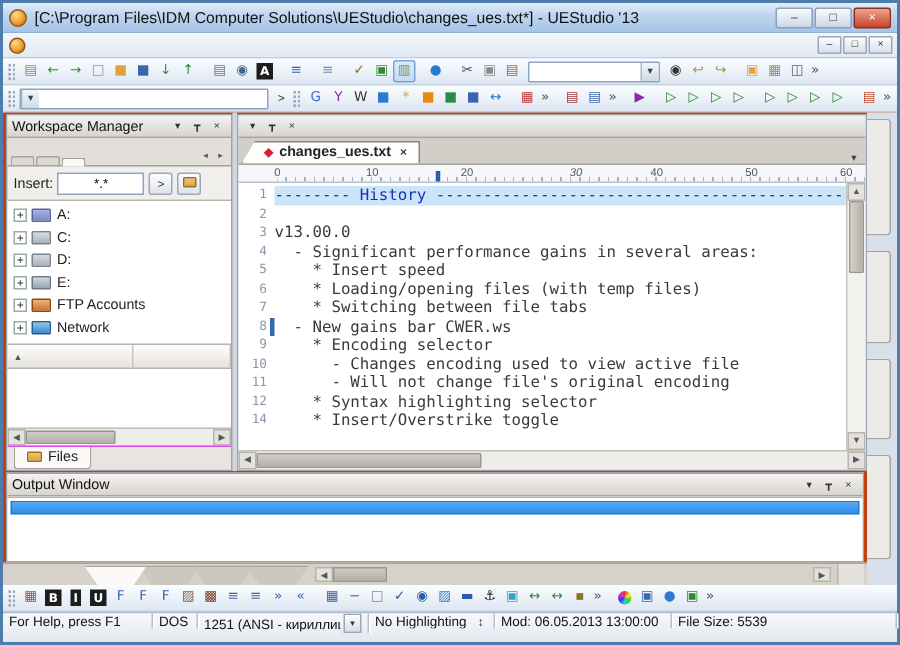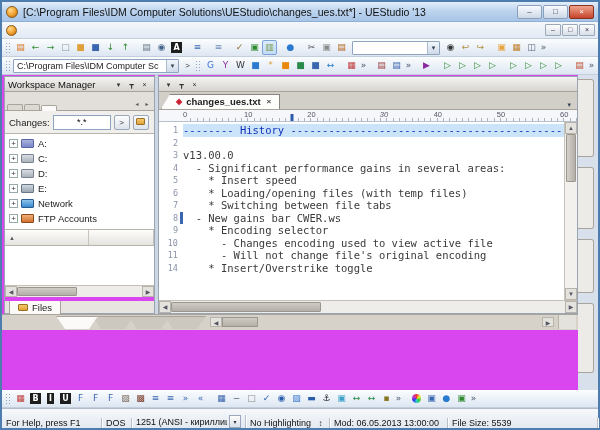--- a/index.html
+++ b/index.html
@@ -43,21 +43,21 @@
     background:conic-gradient(#e33,#ee3,#3c3,#3cc,#33e,#c3c,#e33)}
   .combo{height:14px;background:#fff;border:1px solid #8ea4c0;display:flex;align-items:center;border-radius:1px}
   .combo .cval{flex:1;font-size:9px;padding:0 3px;color:#222;white-space:nowrap;overflow:hidden}
   .combo .cbtn{width:12px;height:12px;margin:0;text-align:center;font-size:7px;line-height:12px;color:#345;
     background:linear-gradient(#f2f6fb,#cfdae8);border-left:1px solid #aab8cc}
   .find-combo{width:88px;margin:0 3px}
   .addr-combo{width:168px;margin-right:2px}
   .gobtn{width:13px;height:13px;border:1px solid transparent;border-radius:2px;font-size:8px;line-height:12px;text-align:center;color:#333}
 
   
-  .content-row{flex:0 0 315px;height:315px;display:flex;background:#d946ef}
+  .content-row{flex:0 0 315px;height:315px;display:flex;background:#c2410c}
   .left-col{flex:1;display:flex;flex-direction:column;min-width:0}
   .main-row{flex:0 0 239px;height:239px;display:flex;min-width:0}
 
   
   .phead{height:15px;flex:0 0 15px;display:flex;align-items:center;padding:0 3px;font-size:9.5px;color:#111;
     background:linear-gradient(#f4f3f1,#d7d4d0);border-bottom:1px solid #a8a49c}
   .phead .ptitle{flex:1;white-space:nowrap;overflow:hidden}
   .pbtn{width:13px;height:12px;text-align:center;font-size:7px;line-height:11px;color:#333;border:1px solid transparent}
 
   
@@ -90,21 +90,21 @@
     border-bottom:1px solid #b8b4ac;font-size:9px;color:#333}
   .lcol{padding:0 4px;height:100%;line-height:15px;border-right:1px solid #c8c4bc;white-space:nowrap;overflow:hidden}
   .lcol.name{flex:0 0 84px}
   .lcol.name::before{content:"▲ ";font-size:6px;color:#555}
   .lcol.date{flex:1}
   .flist{flex:1;background:#fff}
   .hscroll{height:12px;flex:0 0 12px;display:flex;align-items:stretch;background:#eeede9;border-top:1px solid #c4c0b8}
   .sbtn{width:12px;flex:0 0 12px;text-align:center;font-size:6px;line-height:11px;color:#556;background:#e4e2dd;border:1px solid #b8b4ac}
   .hthumb{background:linear-gradient(#cfccc6,#b4b0a8);border:1px solid #9a968e;border-radius:1px;margin:1px 0}
   .strack{flex:1}
-  .filestab-row{height:16px;flex:0 0 16px;display:flex;align-items:flex-start;background:#e8e5e0;border-top:4px solid #d946ef;padding:0 4px}
+  .filestab-row{height:16px;flex:0 0 16px;display:flex;align-items:flex-start;background:#e8e5e0;border-top:1px solid #d946ef;padding:0 4px}
   .files-tab{display:flex;align-items:center;gap:4px;background:#fbfaf8;border:1px solid #a8a49c;border-top:none;
     padding:1px 8px 2px;font-size:9.5px;color:#222;border-radius:0 0 3px 3px}
   .files-tab .folder{width:10px;height:7px;background:linear-gradient(#f5c86a,#dfa23a);border:1px solid #9a7020;border-radius:1px}
 
   .vsplit{flex:0 0 3px;background:#cdd6e3}
 
   
   .editor-panel{flex:1;display:flex;flex-direction:column;margin-top:1px;background:#f0efec;border:1px solid #98a4b4;min-width:0}
   .etabrow{height:18px;flex:0 0 18px;display:flex;align-items:flex-end;background:#d2cfc9;border-bottom:1px solid #a8a49c;padding:2px 2px 0}
   .etab{display:flex;align-items:center;gap:4px;background:#fdfdfc;border:1px solid #8a8populate4;border:1px solid #8a867e;border-bottom:none;
@@ -144,21 +144,21 @@
   .onav{width:13px;flex:0 0 13px;font-size:6px;line-height:14px;text-align:center;color:#334;letter-spacing:-1px}
   .otab{width:42px;flex:0 0 42px;margin:1px -6px 0 0;text-align:center;font-size:9px;line-height:13px;color:#222;background:#ccc8c0;
     clip-path:polygon(0 0,100% 0,calc(100% - 9px) 100%,9px 100%);border-top:1px solid #a8a49c}
   .otab.active{background:#fbfaf8;font-weight:bold;z-index:2}
   .ot-scroll{flex:1;display:flex;margin-left:10px;align-items:stretch;padding:2px 0}
   .ot-scroll .sbtn{height:auto}
   .ot-thumb{width:36px;background:linear-gradient(#cfccc6,#b4b0a8);border:1px solid #9a968e}
   .ot-corner{flex:0 0 18px;background:#e4e2dd;border-left:1px solid #b8b4ac;margin-left:4px}
 
   
-  .status{flex:0 0 20px;height:20px;display:flex;align-items:flex-end;background:linear-gradient(#f6f8fb,#e3e9f1);
+  .status{flex:0 0 20px;height:20px;display:flex;align-items:flex-start;background:linear-gradient(#f6f8fb,#e3e9f1);
     border-top:1px solid #b2bcc8;font-size:9px;color:#111}
   .seg{display:flex;align-items:center;padding:0 4px;border-right:1px solid #b6bfca;box-shadow:1px 0 0 #fff;white-space:nowrap;overflow:hidden}
   .s-help{flex:0 0 100px}
   .s-pos{flex:0 0 78px}
   .s-dos{flex:0 0 30px}
   .s-enc{flex:0 0 114px;gap:2px}
   .s-enc span:first-child{flex:1;overflow:hidden}
   .s-hl{flex:0 0 84px;gap:4px}
   .s-hl span:first-child{flex:1;overflow:hidden}
   .s-mod{flex:0 0 118px}
@@ -297,21 +297,20 @@
         </span>
         <span class="ti chev">
           <b class="tg" style="color: rgb(68, 85, 102);">»</b>
         </span>
       </div>
   </div>
 
   <div class="tb tb2">
     <span class="grip"></span>
     <span class="combo addr-combo">
-      <span class="cval">C:\Program Files\IDM Computer Sc</span>
       <span class="cbtn">▾</span>
     </span>
     <span class="gobtn">&gt;</span>
     <span class="grip"></span>
     <div style="display:flex">
         <span class="ti">
           <b class="tg" style="color: rgb(58, 111, 216);">G</b>
         </span>
         <span class="ti">
           <b class="tg" style="color: rgb(138, 42, 160);">Y</b>
@@ -404,21 +403,21 @@
                 <span class="wtab"></span>
                 <span class="wtab"></span>
                 <span class="wtab active"></span>
               </span>
             <span class="wtab-scroll">
               <span class="sarr">◂</span>
               <span class="sarr">▸</span>
             </span>
           </div>
           <div class="filter-row">
-            <span class="filter-label">Changes:</span>
+            <span class="filter-label">Insert:</span>
             <input class="filter-input" value="*.*" style="">
             <span class="fbtn">&gt;</span>
             <span class="fbtn"><span class="folder"></span></span>
           </div>
           <div class="tree">
               <div class="titem floppy">
                 <span class="plus"></span>
                 <span class="ticon"></span>
                 <span class="tlabel">A:</span>
               </div>
@@ -430,29 +429,29 @@
               <div class="titem drive">
                 <span class="plus"></span>
                 <span class="ticon"></span>
                 <span class="tlabel">D:</span>
               </div>
               <div class="titem cdrom">
                 <span class="plus"></span>
                 <span class="ticon"></span>
                 <span class="tlabel">E:</span>
               </div>
+              <div class="titem ftp">
+                <span class="plus"></span>
+                <span class="ticon"></span>
+                <span class="tlabel">FTP Accounts</span>
+              </div>
               <div class="titem network">
                 <span class="plus"></span>
                 <span class="ticon"></span>
                 <span class="tlabel">Network</span>
-              </div>
-              <div class="titem ftp">
-                <span class="plus"></span>
-                <span class="ticon"></span>
-                <span class="tlabel">FTP Accounts</span>
               </div>
             </div>
           <div class="lheader">
               <span class="lcol name"></span>
               <span class="lcol date"></span>
             </div>
           <div class="flist"></div>
           <div class="hscroll">
             <span class="sbtn">◀</span>
             <span class="hthumb" style="width:60px"></span>
@@ -544,20 +543,25 @@
                   <span class="lnum">10</span>
                   <span class="lmark"></span>
                   <span class="ltext">      - Changes encoding used to view active file</span>
                 </div>
                 <div class="eline">
                   <span class="lnum">11</span>
                   <span class="lmark"></span>
                   <span class="ltext">      - Will not change file's original encoding</span>
                 </div>
                 <div class="eline">
+                  <span class="lnum">12</span>
+                  <span class="lmark"></span>
+                  <span class="ltext">    * Syntax highlighting selector</span>
+                </div>
+                <div class="eline">
                   <span class="lnum">14</span>
                   <span class="lmark"></span>
                   <span class="ltext">    * Insert/Overstrike toggle</span>
                 </div>
               </div>
             <div class="vscroll">
               <span class="sbtn">▲</span>
               <span class="vthumb"></span>
               <span class="vtrack"></span>
               <span class="sbtn">▼</span>
@@ -565,20 +569,31 @@
           </div>
           <div class="ehscroll">
             <span class="sbtn">◀</span>
             <span class="hthumb"></span>
             <span class="strack"></span>
             <span class="sbtn">▶</span>
           </div>
         </div>
       </div>
 
+      <div class="output">
+        <div class="phead">
+          <span class="ptitle">Output Window</span>
+          <span class="pbtn">▾</span>
+          <span class="pbtn">┳</span>
+          <span class="pbtn">×</span>
+        </div>
+        <div class="ocontent">
+          <div class="osel"></div>
+        </div>
+      </div>
       <div class="outtabs">
         <span style="display:flex">
             <span class="onav"></span>
             <span class="onav"></span>
             <span class="onav"></span>
             <span class="onav"></span>
           </span>
         <span style="display:flex">
             <span class="otab active"></span>
             <span class="otab"></span>

